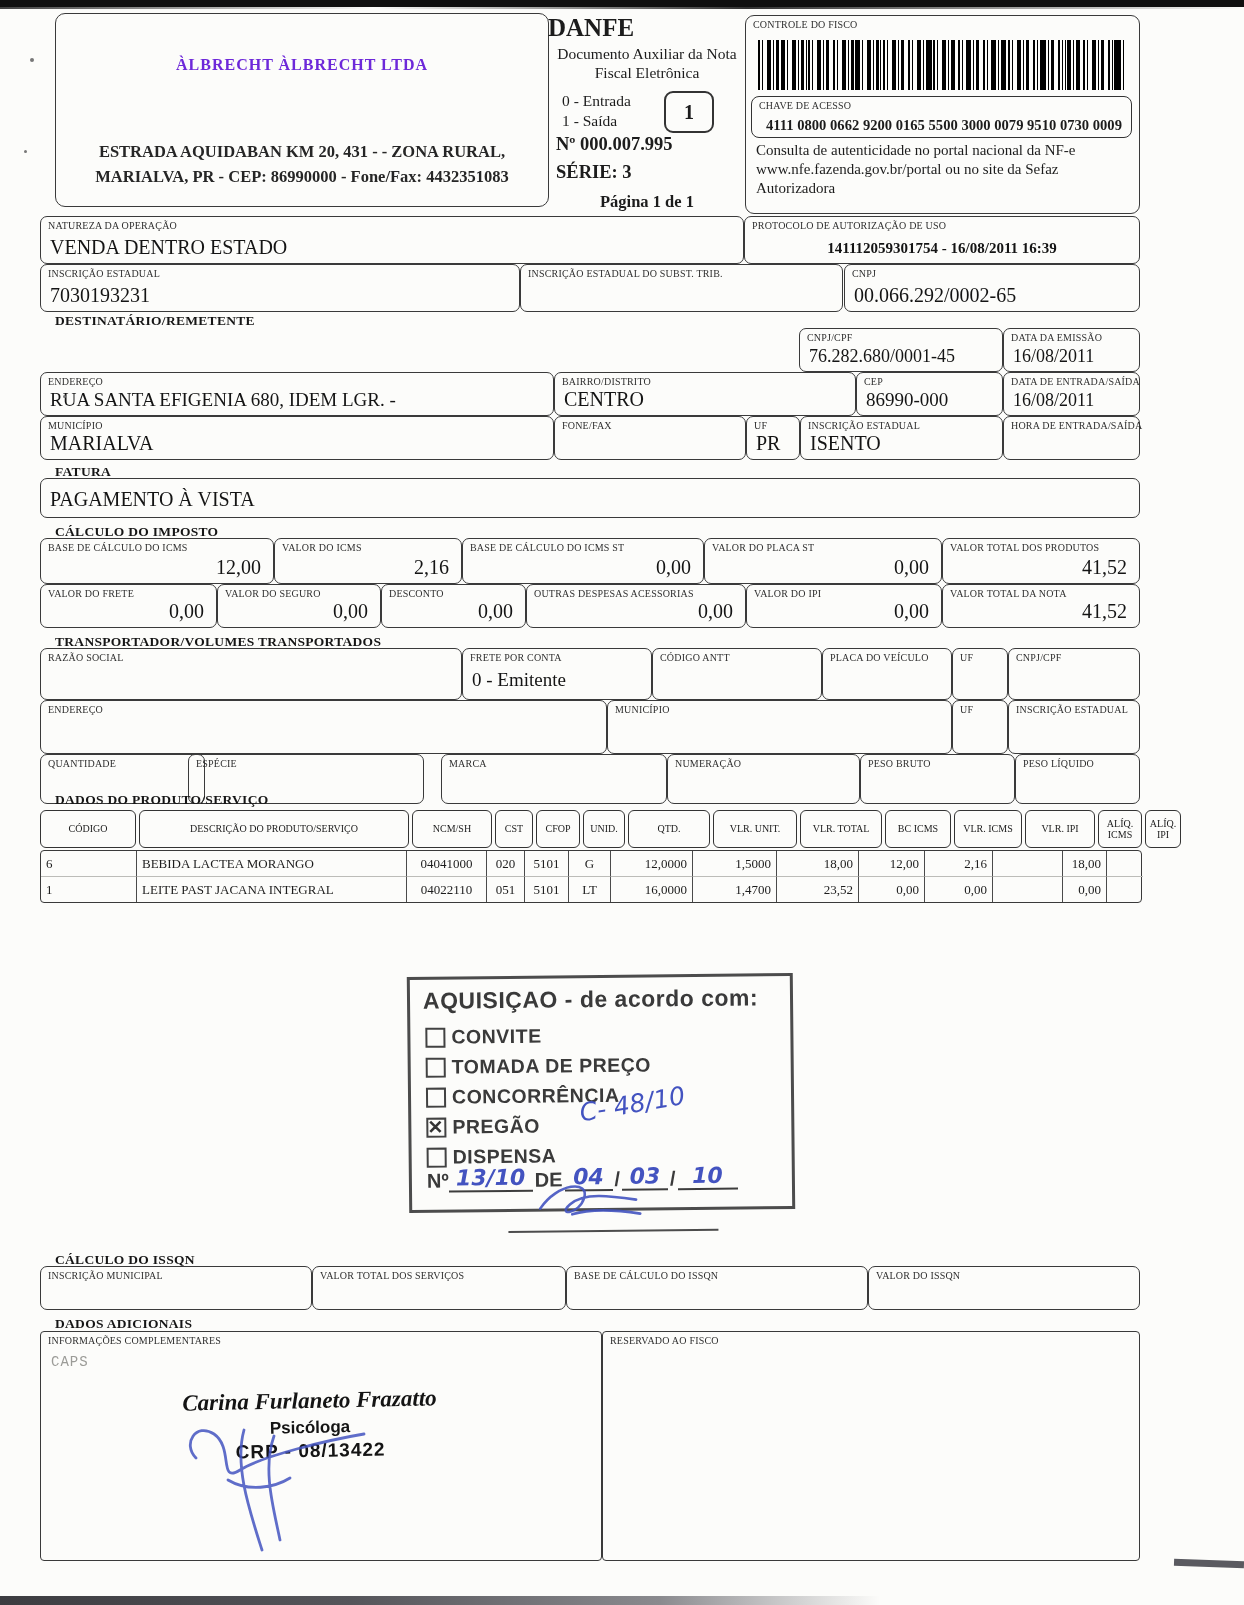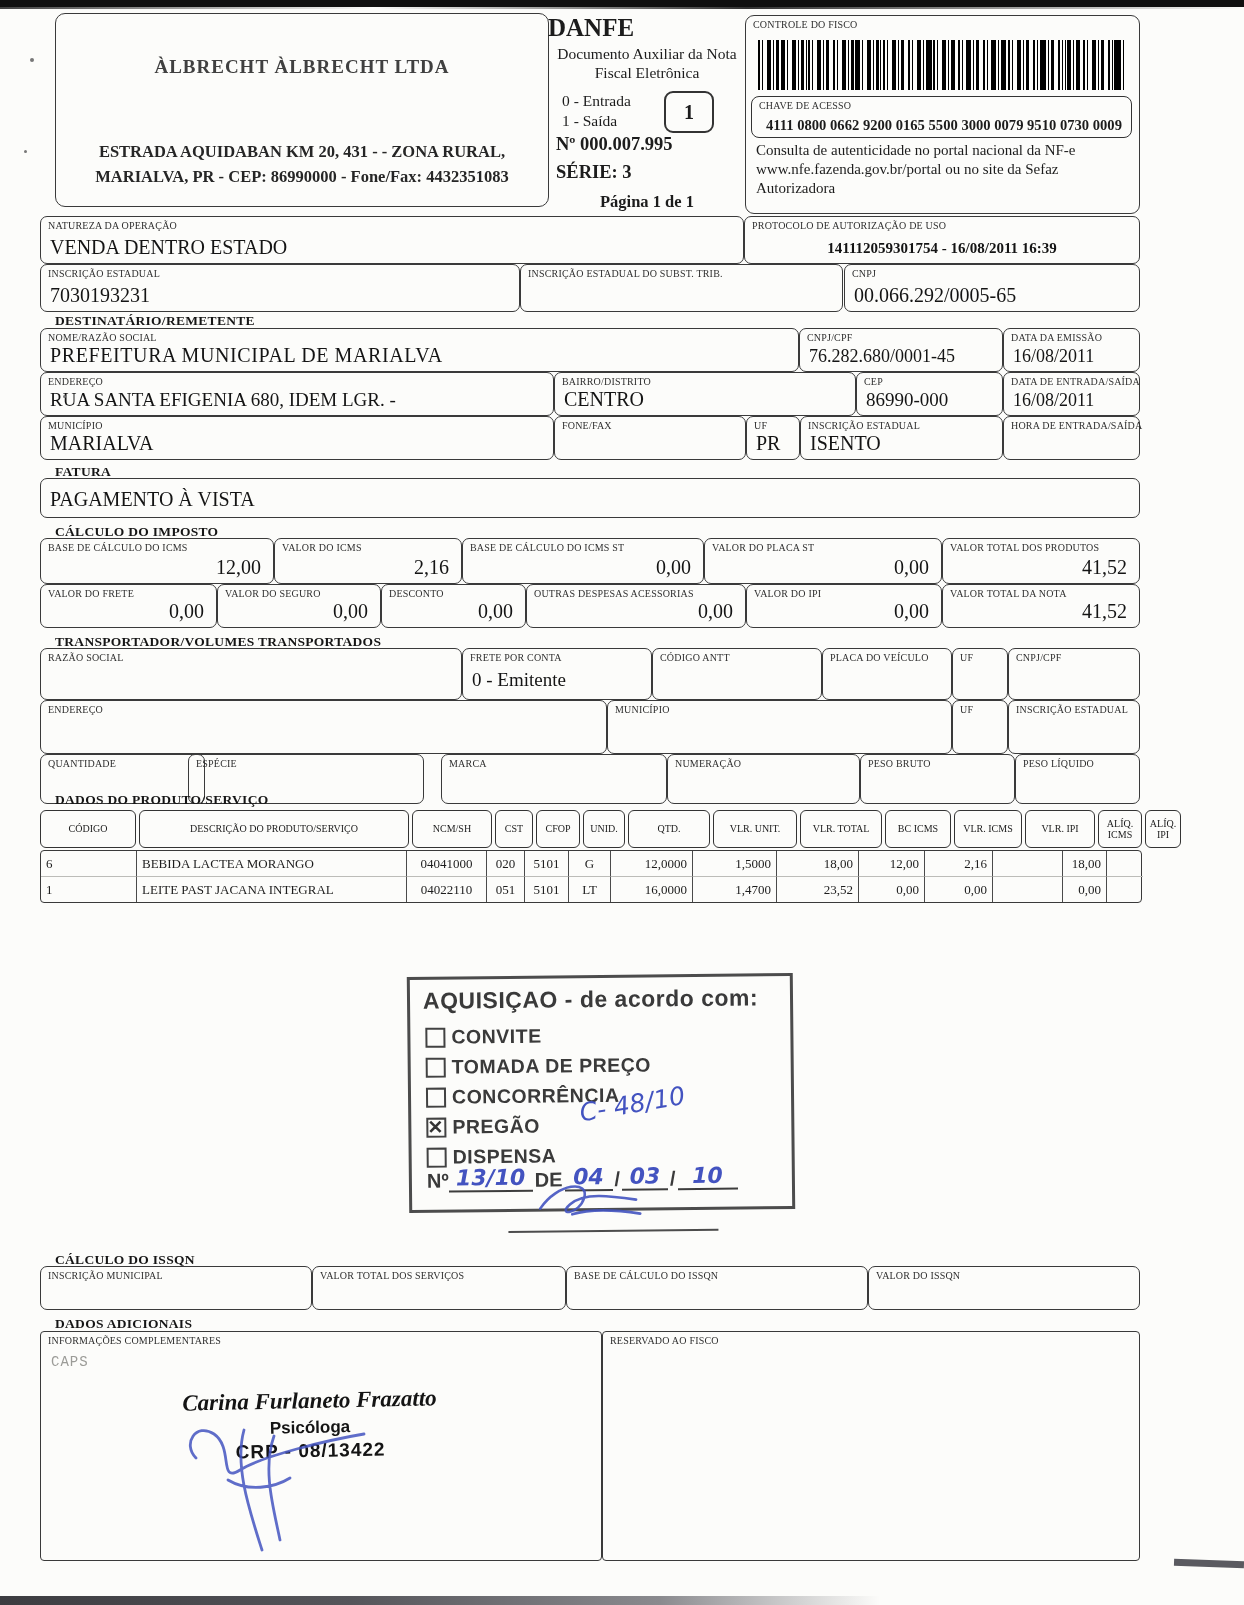--- a/index.html
+++ b/index.html
@@ -19,21 +19,21 @@
   .lbl { position:absolute; top:3px; left:7px; font-size:10px; color:#2f2f2f; letter-spacing:.2px; white-space:nowrap; }
   .val { position:absolute; left:9px; bottom:4px; font-size:19px; color:#141414; white-space:nowrap; }
   .val.big { font-size:20px; }
   .val.num { left:auto; right:12px; }
   .val.ctr { left:0; width:100%; text-align:center; }
   .val.bold { font-weight:bold; }
   .sec { position:absolute; font-weight:bold; font-size:13.5px; letter-spacing:.3px; color:#161616; white-space:nowrap; }
 
   
   .emitter-name { position:absolute; left:0; top:42px; width:100%; text-align:center;
-    font-weight:bold; font-size:19px; letter-spacing:1px; color:#404040; }
+    font-weight:bold; font-size:16px; letter-spacing:1px; color:#6d28d9; }
   .emitter-addr { position:absolute; left:0; top:126px; width:100%; text-align:center;
     font-weight:bold; font-size:16.5px; line-height:1.5; color:#262626; }
 
   
   .danfe { position:absolute; left:548px; top:14px; width:198px; height:198px; }
   .danfe-title { position:absolute; left:0; top:0; width:100%; text-align:left; font-weight:bold; font-size:25px; }
   .danfe-sub { position:absolute; left:0; top:30px; width:100%; text-align:center; font-size:15.5px; line-height:1.25; }
   .danfe-es { position:absolute; left:14px; font-size:15.5px; }
   .tipo-box { position:absolute; left:116px; top:77px; width:46px; height:38px; border:2.5px solid #333;
     border-radius:9px; text-align:center; font-weight:bold; font-size:20px; line-height:38px; }
@@ -144,28 +144,24 @@
   <div class="box" style="left:40px;top:264px;width:478px;height:46px">
     <div class="lbl">INSCRIÇÃO ESTADUAL</div>
     <div class="val big">7030193231</div>
   </div>
   <div class="box" style="left:520px;top:264px;width:321px;height:46px">
     <div class="lbl">INSCRIÇÃO ESTADUAL DO SUBST. TRIB.</div>
     <div class="val big"></div>
   </div>
   <div class="box" style="left:844px;top:264px;width:294px;height:46px">
     <div class="lbl">CNPJ</div>
-    <div class="val big">00.066.292/0005-65</div>
+    <div class="val big">00.066.292/0002-65</div>
   </div>
 
   <div class="sec" style="left:55px;top:313px">DESTINATÁRIO/REMETENTE</div>
-  <div class="box" style="left:40px;top:328px;width:757px;height:42px">
-    <div class="lbl">NOME/RAZÃO SOCIAL</div>
-    <div class="val big" style="letter-spacing:.6px">PREFEITURA MUNICIPAL DE MARIALVA</div>
-  </div>
   <div class="box" style="left:799px;top:328px;width:202px;height:42px">
     <div class="lbl">CNPJ/CPF</div>
     <div class="val" style="font-size:18px">76.282.680/0001-45</div>
   </div>
   <div class="box" style="left:1003px;top:328px;width:135px;height:42px">
     <div class="lbl">DATA DA EMISSÃO</div>
     <div class="val" style="font-size:18px">16/08/2011</div>
   </div>
   <div class="box" style="left:40px;top:372px;width:512px;height:42px">
     <div class="lbl">ENDEREÇO</div>

